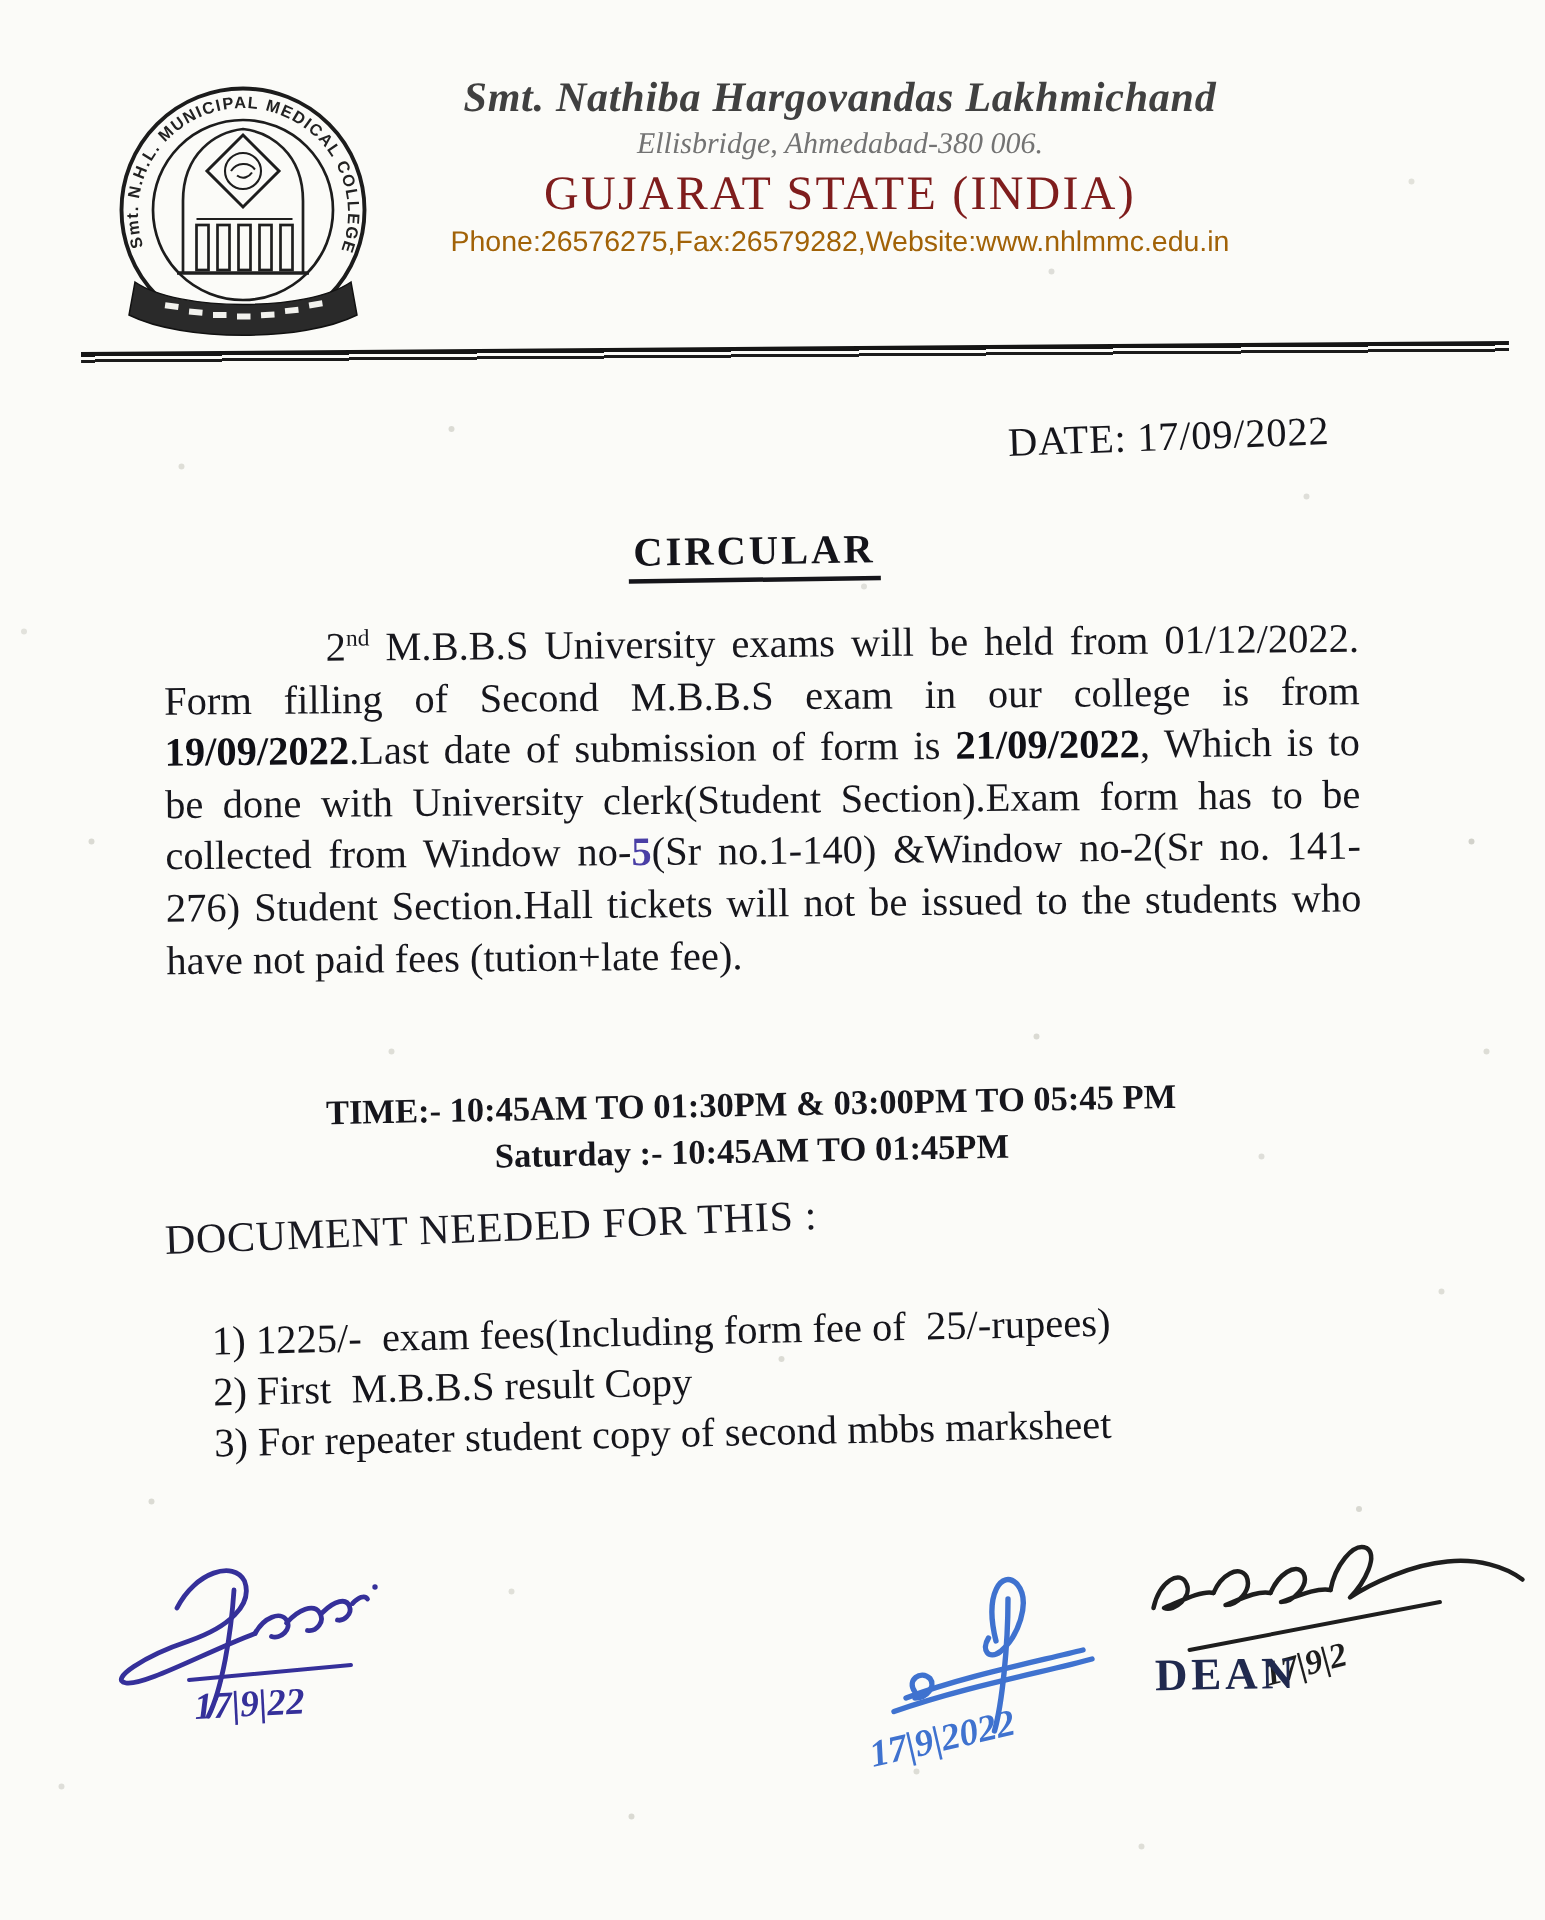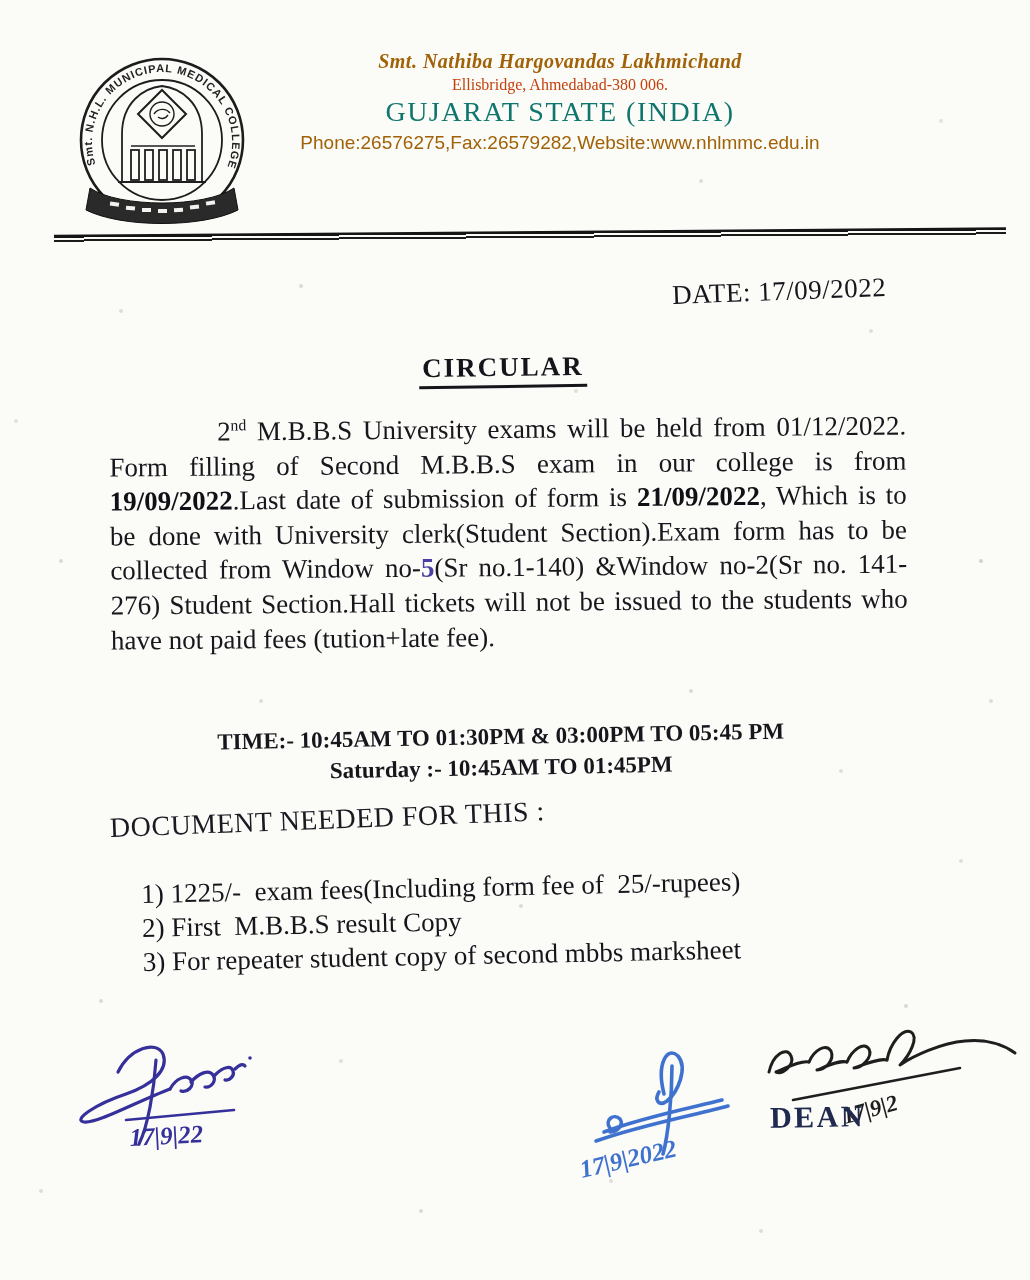--- a/index.html
+++ b/index.html
@@ -14,25 +14,25 @@
     box-shadow:120px 310px 0 1px #d8d8d0, 300px 285px 0 1px #d4d4cc, 700px 180px 0 1px #d8d8d2,
       940px 120px 0 1px #dcdcd4, 60px 560px 0 1px #d2d2ca, 980px 560px 0 1px #c9c9c0,
       260px 700px 0 1px #d8d8d0, 690px 690px 0 1px #d2d2ca, 160px 205px 0 1px #d6d6ce,
       870px 330px 0 1px #d8d8d2, 520px 905px 0 1px #d4d4cc, 960px 860px 0 1px #d8d8d0,
       100px 1000px 0 1px #d4d4cc, 420px 1210px 0 1px #d2d2ca, 760px 1230px 0 1px #d8d8d0,
       905px 1005px 0 1px #d0d0c8, 40px 1190px 0 1px #d8d8d2, 610px 1180px 0 1px #d6d6ce,
       340px 1060px 0 1px #dadad2, 990px 700px 0 1px #d6d6ce, 15px 420px 0 1px #dcdcd6,
       575px 390px 0 1px #dadad4, 840px 770px 0 1px #d8d8d2;}
   
   .letterhead-text{position:absolute;left:225px;top:50px;width:670px;text-align:center;}
-  .t1{font-size:20px;font-weight:bold;font-style:italic;letter-spacing:.5px;color:#a16207;}
+  .t1{font-size:28px;font-weight:bold;font-style:italic;letter-spacing:.5px;color:#404040;}
   .t2{font-size:25px;font-weight:bold;margin-top:3px;letter-spacing:.5px;color:#1a1a20;}
   .t3{font-size:20px;font-weight:bold;margin-top:3px;color:#1a1a20;}
-  .t4{font-size:16px;margin-top:3px;color:#c2410c;}
-  .t5{font-size:28px;margin-top:2px;letter-spacing:1.5px;color:#0f766e;}
+  .t4{font-size:20px;margin-top:3px;color:#737373;font-style:italic;}
+  .t5{font-size:32px;margin-top:2px;letter-spacing:1.5px;color:#7f1d1d;}
   .t6{font-family:"Liberation Sans",sans-serif;font-size:19px;margin-top:4px;color:#a16207;}
   .logo{position:absolute;left:74px;top:50px;}
   
   .rule{position:absolute;left:54px;top:231px;width:952px;height:8px;
     background:linear-gradient(#151515 0 3px,#fbfbf8 3px 5px,#1b1b1b 5px 7px,transparent 7px);
     transform:rotate(-0.45deg);}
   .date-line{position:absolute;left:672px;top:276px;font-size:27px;letter-spacing:.5px;
     transform:rotate(-2.1deg);color:#15151b;}
   .circular-title{position:absolute;left:0;top:352px;width:1030px;text-align:center;
     transform:translateX(-12px) rotate(-0.8deg);}

